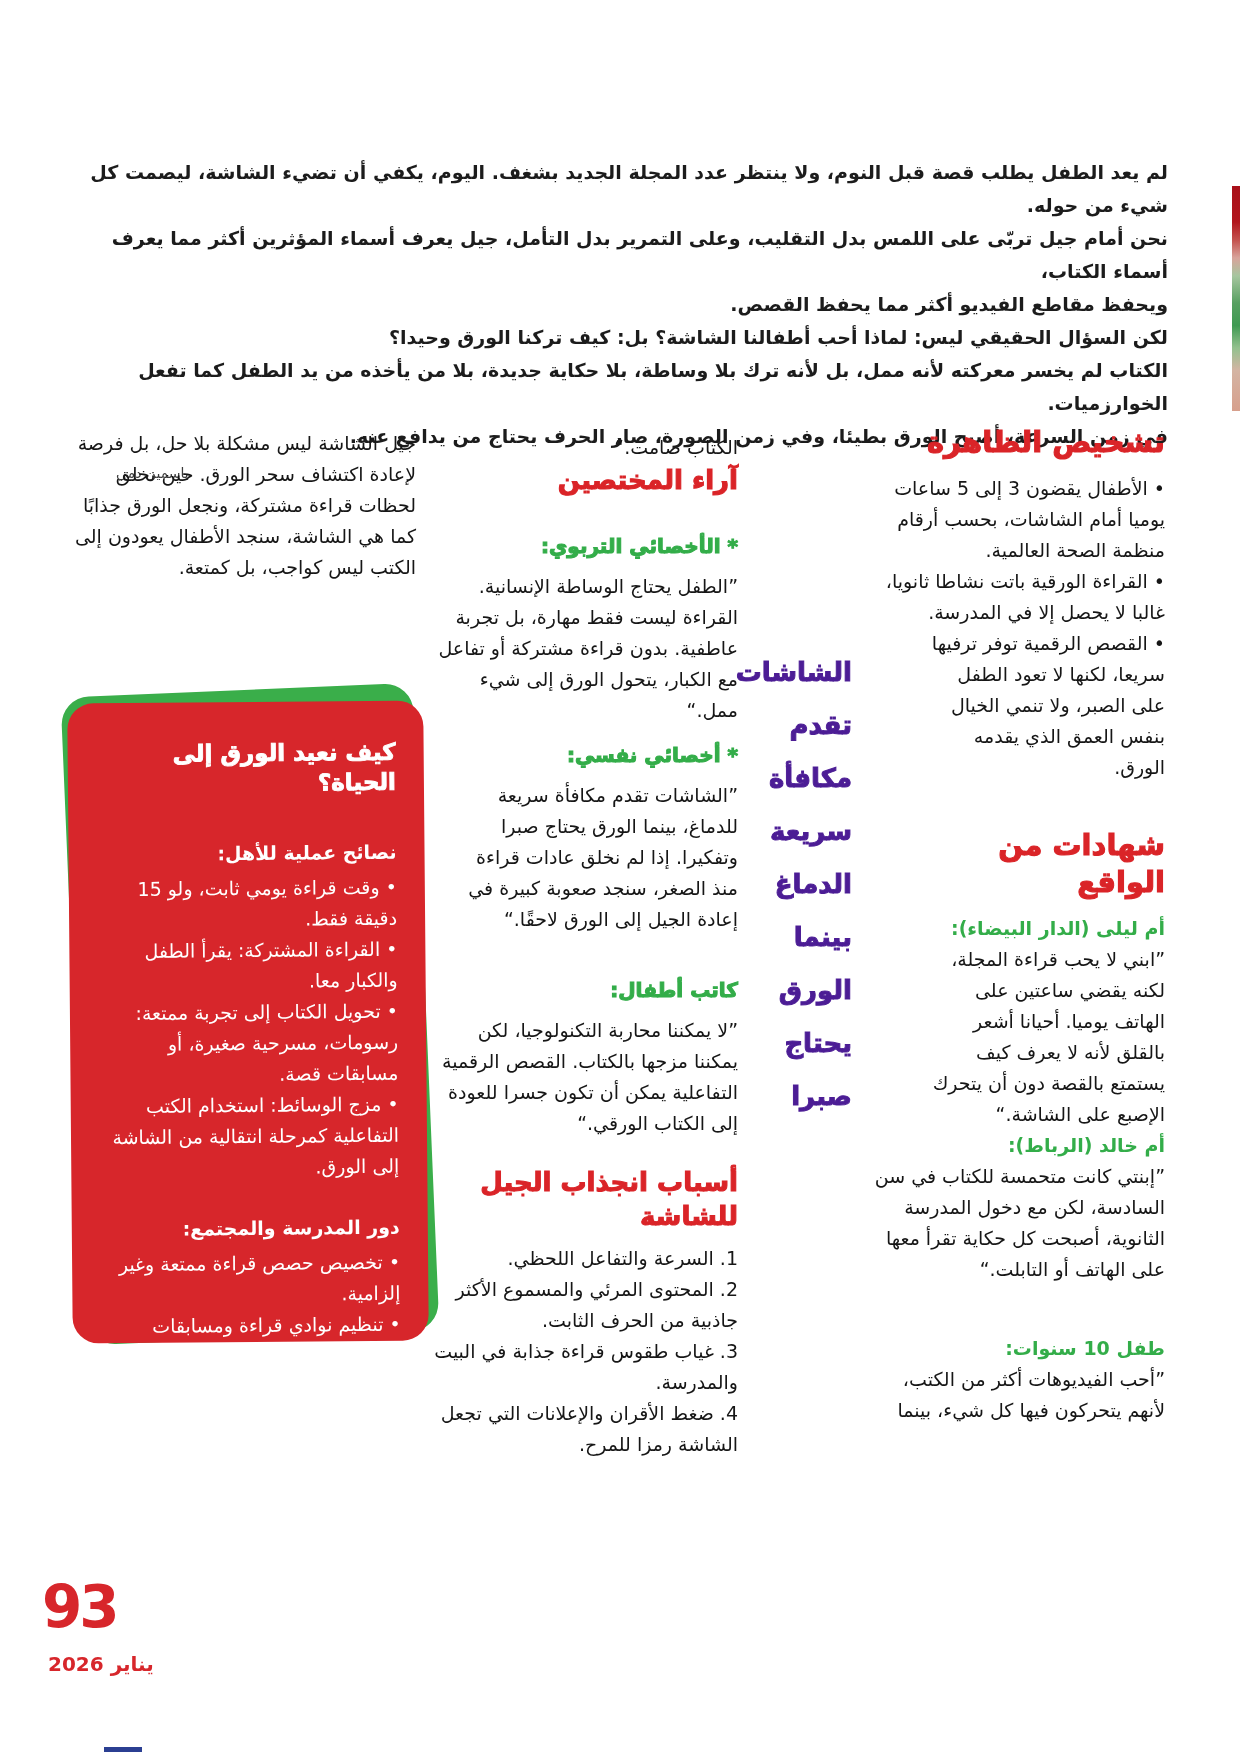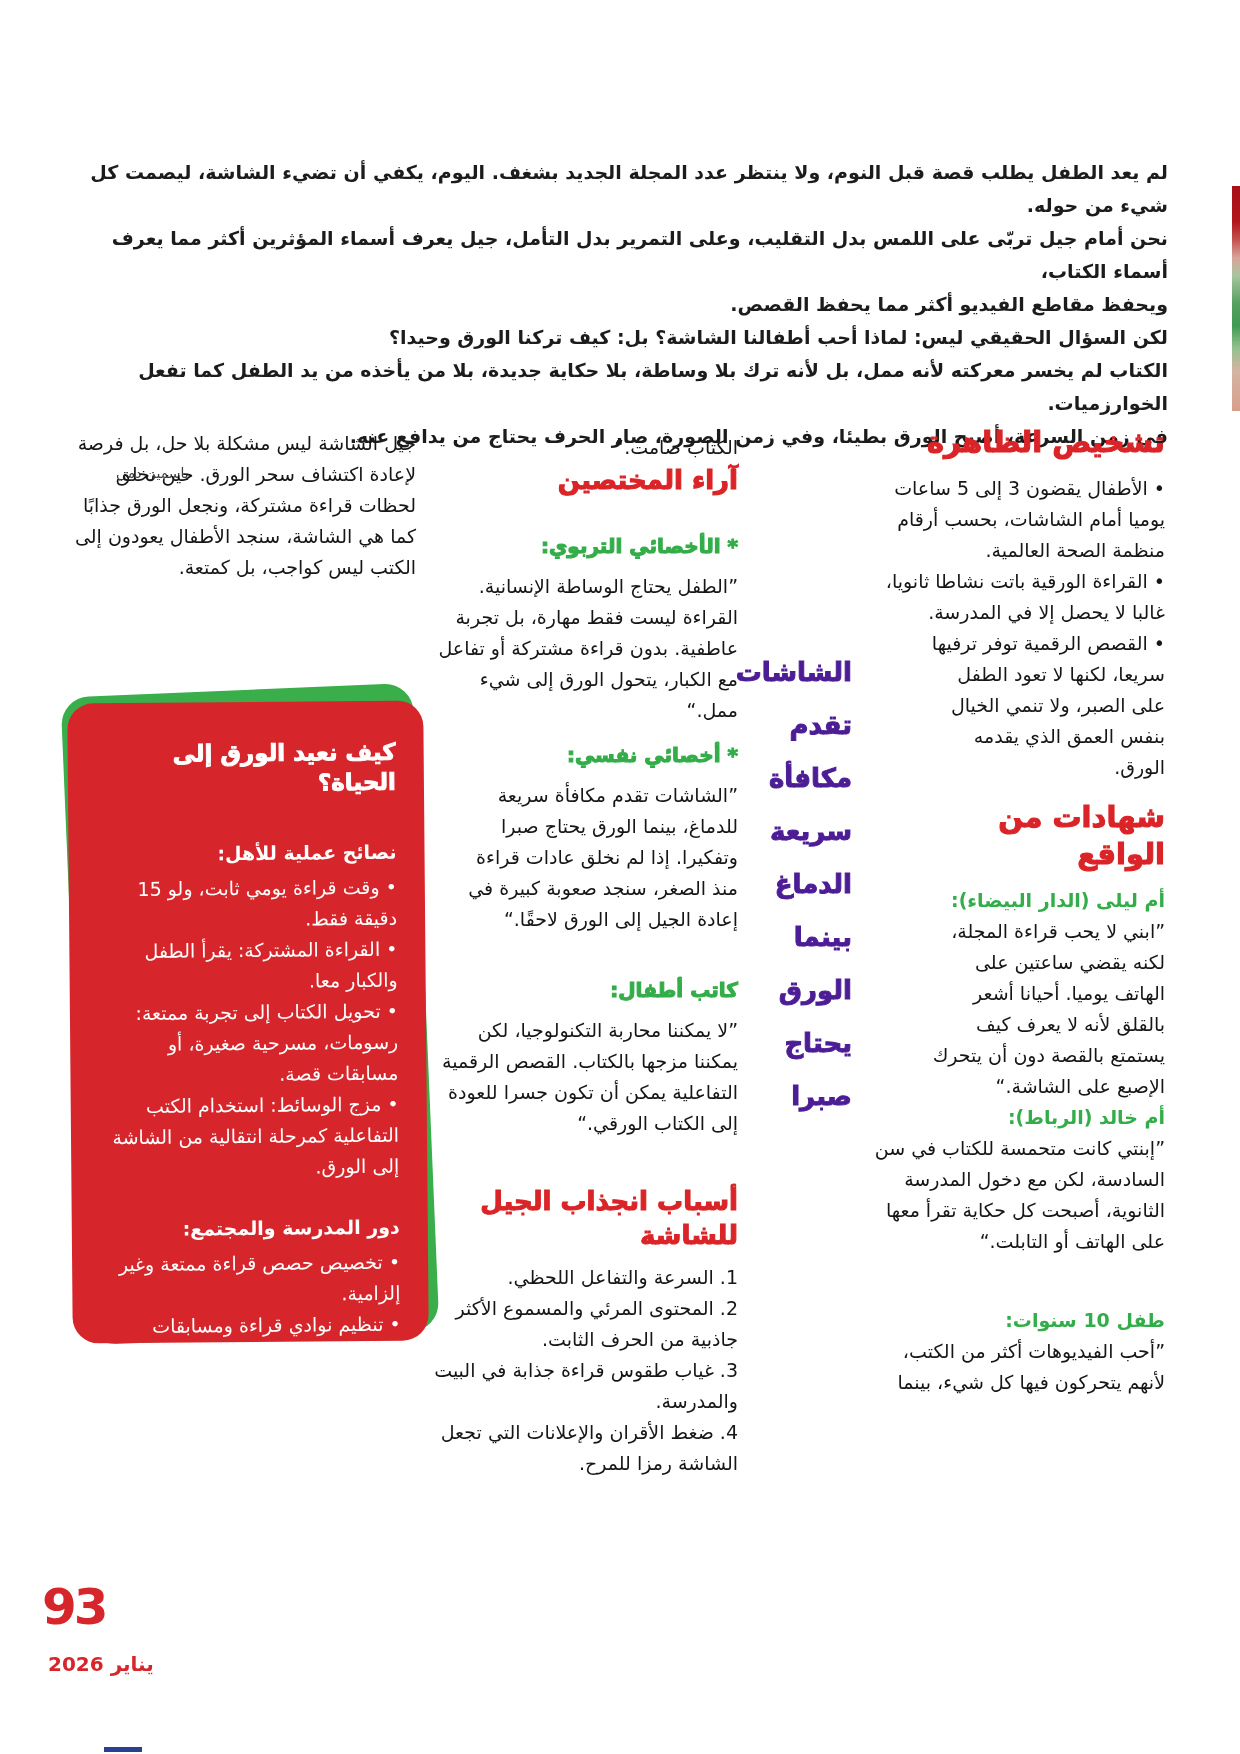--- a/index.html
+++ b/index.html
@@ -53,21 +53,21 @@
     background:#d7262b;border-radius:26px;color:#ffffff;
     padding:30px 28px;transform:rotate(-0.5deg);
     font-size:19px;line-height:31px;}
   .box-title{font-size:23px;line-height:30px;margin:6px 0 40px;color:#ffffff;
     -webkit-text-stroke:0.9px #ffffff;letter-spacing:0.5px;font-weight:bold;}
   .box-sub{margin:0 0 4px;font-weight:bold;}
   .box-tip{margin:0;}
   .box-gap{height:30px;}
   
   .page-number{position:absolute;left:42px;top:1572px;
-    font-size:50px;line-height:70px;font-weight:bold;color:#d7262b;
+    font-size:58px;line-height:70px;font-weight:bold;color:#d7262b;
     letter-spacing:-3px;}
   .issue-date{position:absolute;left:48px;top:1652px;
     font-size:20px;font-weight:bold;color:#d7262b;direction:rtl;}
   .print-mark{position:absolute;left:104px;bottom:2px;width:38px;height:5px;
     background:#2b3f92;}
 </style>
 </head>
 <body>
 
 <div class="page">
@@ -83,21 +83,21 @@
   </div>
 
   <div class="edge-strip"></div>
 
   <div class="col col-right">
     <h2 class="sec-title display red">تشخيص الظاهرة</h2>
     <p class="para">• الأطفال يقضون 3 إلى 5 ساعات يوميا أمام الشاشات، بحسب أرقام منظمة الصحة العالمية.</p>
     <p class="para">• القراءة الورقية باتت نشاطا ثانويا، غالبا لا يحصل إلا في المدرسة.</p>
     <p class="para narrow">• القصص الرقمية توفر ترفيها سريعا، لكنها لا تعود الطفل على الصبر، ولا تنمي الخيال بنفس العمق الذي يقدمه الورق.</p>
 
-    <h2 class="sec-title display red" style="width:210px;margin-top:16px;">شهادات من الواقع</h2>
+    <h2 class="sec-title display red" style="width:210px;margin-top:44px;">شهادات من الواقع</h2>
     <p class="quote-label" style="margin-top:0;">أم ليلى (الدار البيضاء):</p>
     <p class="para narrow">”ابني لا يحب قراءة المجلة، لكنه يقضي ساعتين على الهاتف يوميا. أحيانا أشعر بالقلق لأنه لا يعرف كيف يستمتع بالقصة دون أن يتحرك الإصبع على الشاشة.“</p>
     <p class="quote-label">أم خالد (الرباط):</p>
     <p class="para">”إبنتي كانت متحمسة للكتاب في سن السادسة، لكن مع دخول المدرسة الثانوية، أصبحت كل حكاية تقرأ معها على الهاتف أو التابلت.“</p>
     <p class="quote-label" style="margin-top:48px;">طفل 10 سنوات:</p>
     <p class="para">”أحب الفيديوهات أكثر من الكتب، لأنهم يتحركون فيها كل شيء، بينما</p>
   </div>
 
   <div class="col col-mid">
     <p class="fragment">الكتاب صامت.“</p>
@@ -105,21 +105,21 @@
 
     <h3 class="sub-title display green" style="margin-top:0;">* الأخصائي التربوي:</h3>
     <p class="para">”الطفل يحتاج الوساطة الإنسانية. القراءة ليست فقط مهارة، بل تجربة عاطفية. بدون قراءة مشتركة أو تفاعل مع الكبار، يتحول الورق إلى شيء ممل.“</p>
 
     <h3 class="sub-title display green" style="margin-top:14px;">* أخصائي نفسي:</h3>
     <p class="para narrow" style="width:272px;">”الشاشات تقدم مكافأة سريعة للدماغ، بينما الورق يحتاج صبرا وتفكيرا. إذا لم نخلق عادات قراءة منذ الصغر، سنجد صعوبة كبيرة في إعادة الجيل إلى الورق لاحقًا.“</p>
 
     <h3 class="sub-title display green" style="margin-top:40px;">كاتب أطفال:</h3>
     <p class="para">”لا يمكننا محاربة التكنولوجيا، لكن يمكننا مزجها بالكتاب. القصص الرقمية التفاعلية يمكن أن تكون جسرا للعودة إلى الكتاب الورقي.“</p>
 
-    <h2 class="mid-title display red" style="margin:45px 0 10px;">أسباب انجذاب الجيل للشاشة</h2>
+    <h2 class="mid-title display red" style="margin:26px 0 10px;">أسباب انجذاب الجيل للشاشة</h2>
     <p class="list-item">1. السرعة والتفاعل اللحظي.</p>
     <p class="list-item">2. المحتوى المرئي والمسموع الأكثر جاذبية من الحرف الثابت.</p>
     <p class="list-item">3. غياب طقوس قراءة جذابة في البيت والمدرسة.</p>
     <p class="list-item">4. ضغط الأقران والإعلانات التي تجعل الشاشة رمزا للمرح.</p>
   </div>
 
   <div class="pullquote">
     <div class="pq-word">الشاشات</div>
     <div class="pq-word">تقدم</div>
     <div class="pq-word">مكافأة</div>

